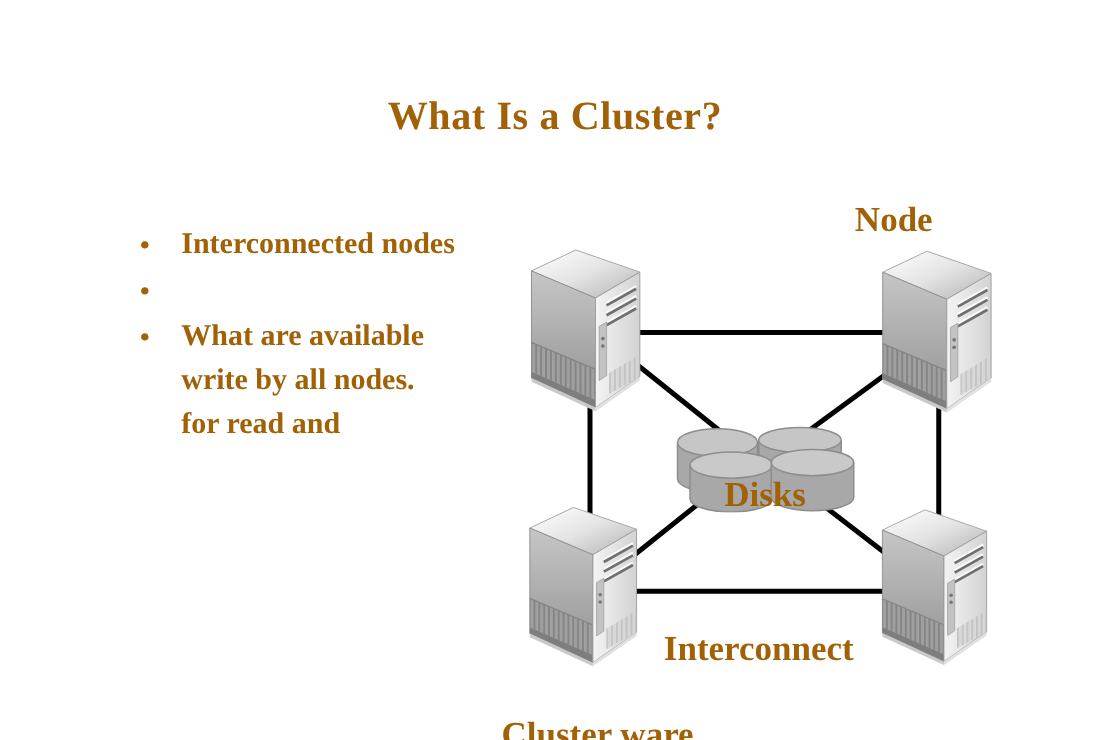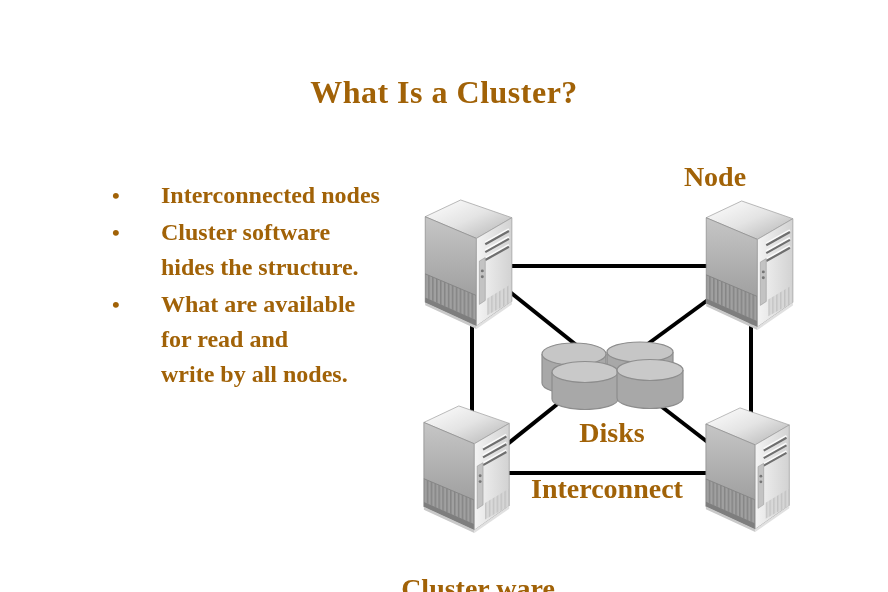--- a/index.html
+++ b/index.html
@@ -14,35 +14,35 @@
   .bullets{
     position:absolute;left:103px;top:178px;width:350px;
     font-size:24px;font-weight:bold;line-height:35px;
   }
   .bullet{display:flex;margin-bottom:2px;}
   .bullet .marker{
     flex:0 0 42px;width:42px;box-sizing:border-box;padding-left:9px;
     font-size:22px;
   }
   .bullet .btext{flex:1;}
-  .bullet .btext div{white-space:nowrap;margin-left:16px;}
+  .bullet .btext div{white-space:nowrap;}
   .layer{position:absolute;left:0;top:0;}
   .tower{position:absolute;}
   .tower.tl{left:424px;top:198px;width:93px;height:132px;}
   .tower.tr{left:705px;top:199px;width:93px;height:132px;}
   .tower.bl{left:422px;top:404px;width:93px;height:130px;}
   .tower.br{left:703px;top:406px;width:93px;height:127px;}
   .disks{position:absolute;left:540px;top:340px;width:146px;height:70px;}
   .label{
     position:absolute;font-size:28px;font-weight:bold;white-space:nowrap;
     transform:translateX(-50%);line-height:24px;
   }
   .label.node{left:715px;top:165px;}
-  .label.disks-l{left:612px;top:421px;}
-  .label.interconnect{left:607px;top:477px;}
+  .label.disks-l{left:612px;top:385px;}
+  .label.interconnect{left:607px;top:508px;}
   .label.clusterware{left:478px;top:533px;text-align:center;margin-top:44px;}
 </style>
 </head>
 <body>
 
 <svg width="0" height="0" style="position:absolute" aria-hidden="true">
   <defs>
     <linearGradient id="gTop" x1="0" y1="0" x2="1" y2="1">
       <stop offset="0" stop-color="#ffffff"></stop>
       <stop offset="0.5" stop-color="#e4e4e4"></stop>
@@ -118,31 +118,27 @@
 
   <div class="bullets">
     <div class="bullet">
       <span class="marker">•</span>
       <div class="btext">
         <div>Interconnected nodes</div>
       </div>
     </div>
     <div class="bullet">
       <span class="marker">•</span>
-      <div class="btext">
-        <div>Cluster software</div>
-        <div>hides the structure.</div>
-      </div>
     </div>
     <div class="bullet">
       <span class="marker">•</span>
       <div class="btext">
         <div>What are available</div>
+        <div>write by all nodes.</div>
         <div>for read and</div>
-        <div>write by all nodes.</div>
       </div>
     </div>
   </div>
 
   <div>
 
     <svg class="layer" width="888" height="592">
       <line x1="512" y1="266" x2="712" y2="266" stroke="#000" stroke-width="4"></line>
       <line x1="508" y1="473" x2="708" y2="473" stroke="#000" stroke-width="4"></line>
       <line x1="472" y1="318" x2="472" y2="422" stroke="#000" stroke-width="4"></line>

